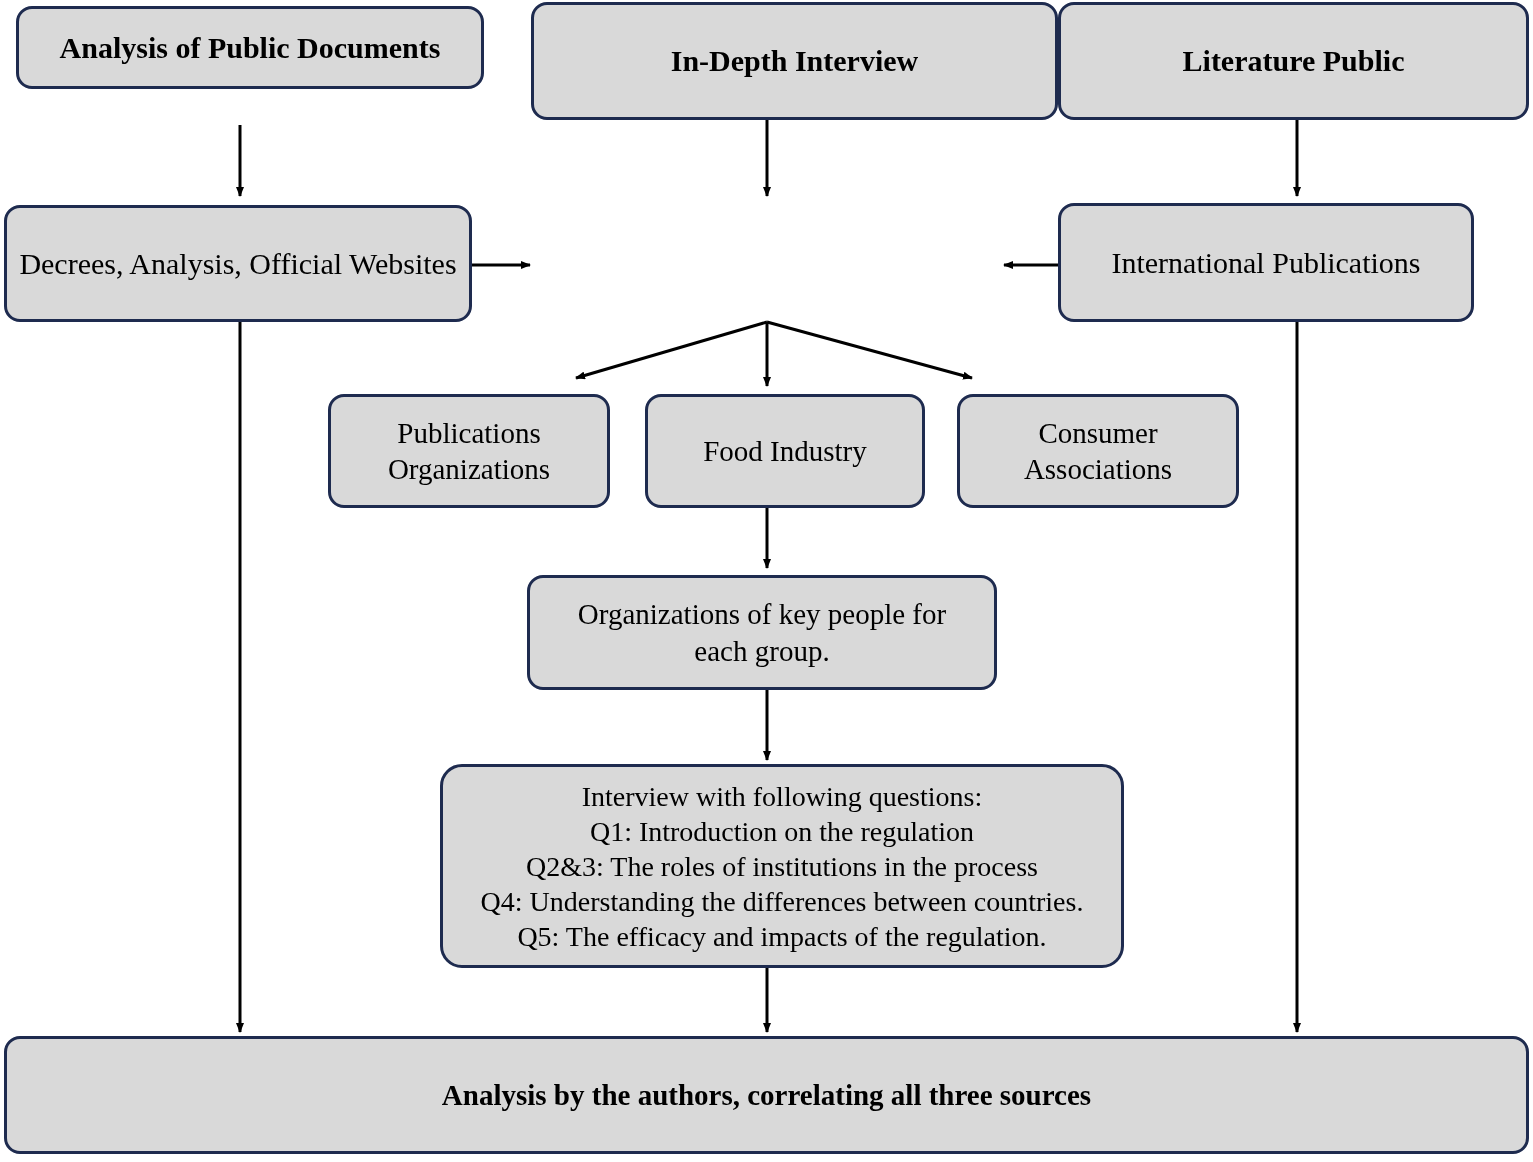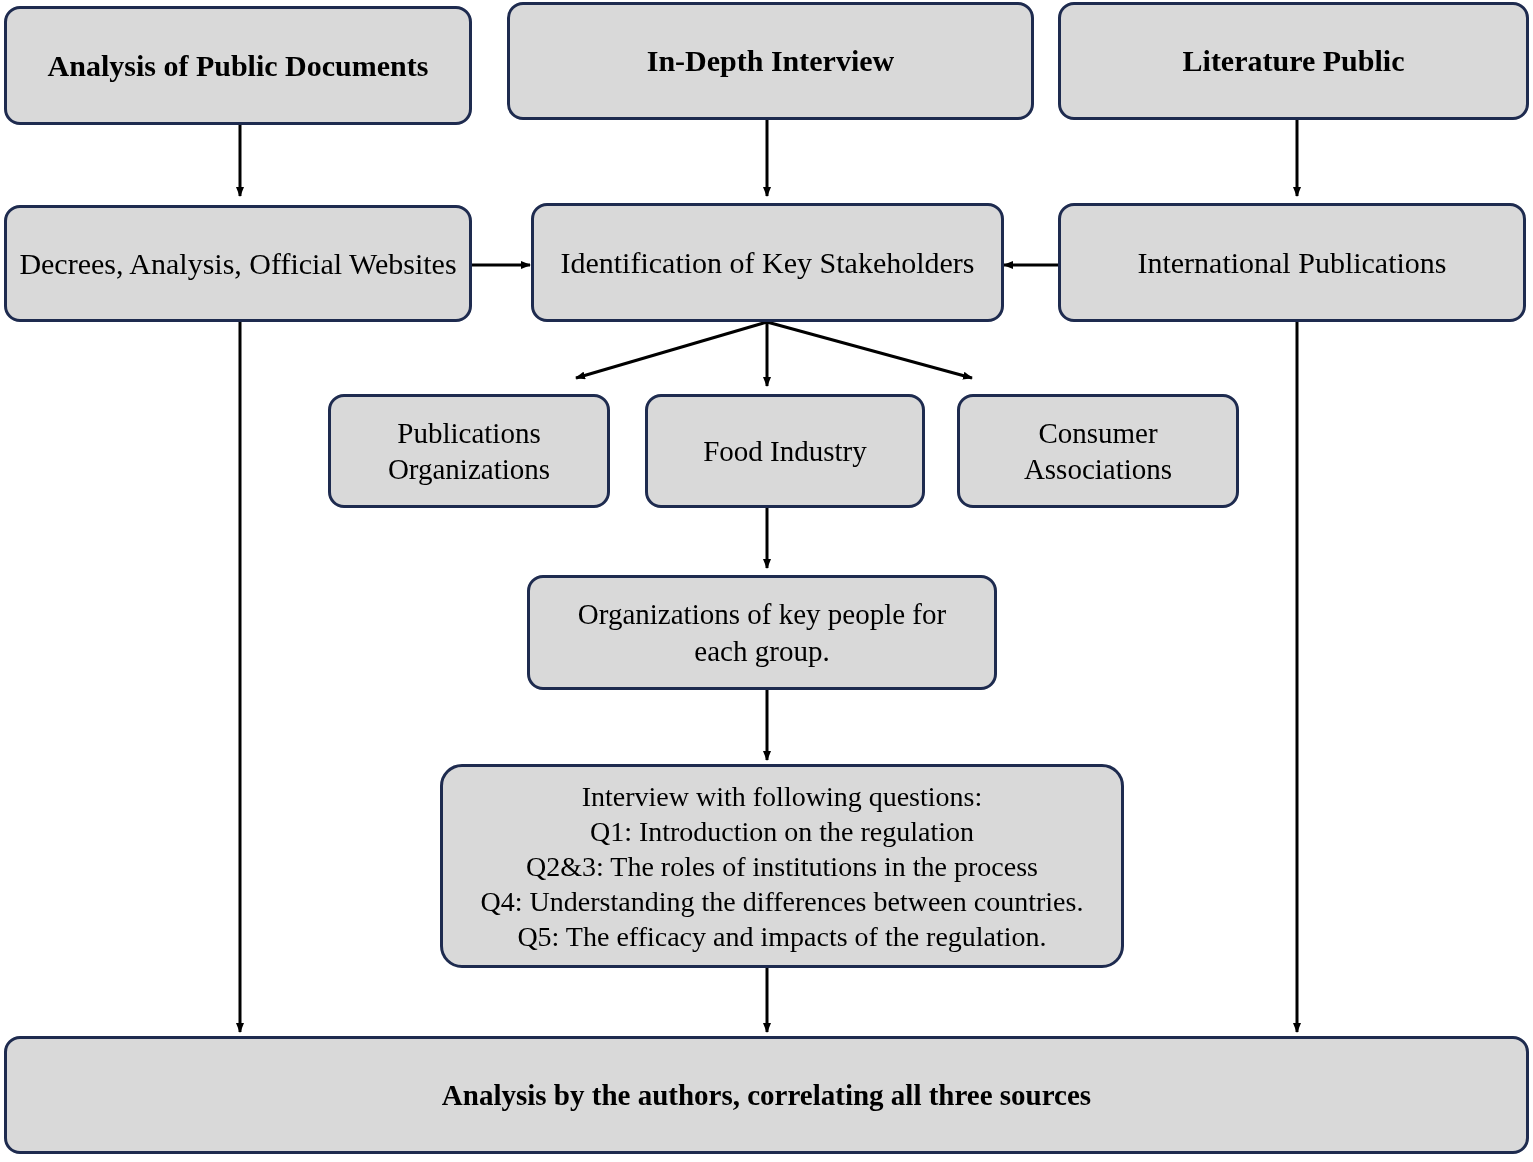--- a/index.html
+++ b/index.html
@@ -82,41 +82,38 @@
 
     <line x1="767" y1="690" x2="767" y2="760" stroke="#000000" stroke-width="3" marker-end="url(#arrowhead)"></line>
 
     <line x1="240" y1="322" x2="240" y2="1032" stroke="#000000" stroke-width="3" marker-end="url(#arrowhead)"></line>
 
     <line x1="767" y1="968" x2="767" y2="1032" stroke="#000000" stroke-width="3" marker-end="url(#arrowhead)"></line>
 
     <line x1="1297" y1="322" x2="1297" y2="1032" stroke="#000000" stroke-width="3" marker-end="url(#arrowhead)"></line>
   </svg>
 
-  <div class="node-box bold s30" style="left:4px; top:6px; width:468px; height:119px;">
+  <div class="node-box bold s30" style="left:16px; top:6px; width:468px; height:83px;">
     <span class="node-text">Analysis of Public Documents</span>
   </div>
 
-  <div class="node-box bold s30" style="left:507px; top:2px; width:527px; height:118px;">
+  <div class="node-box bold s30" style="left:531px; top:2px; width:527px; height:118px;">
     <span class="node-text">In-Depth Interview</span>
   </div>
 
   <div class="node-box bold s30" style="left:1058px; top:2px; width:471px; height:118px;">
     <span class="node-text">Literature Public</span>
   </div>
 
   <div class="node-box s30" style="left:4px; top:205px; width:468px; height:117px;">
     <span class="node-text">Decrees, Analysis, Official Websites</span>
   </div>
 
-  <div class="node-box s30" style="left:531px; top:203px; width:473px; height:119px;">
-    <span class="node-text">Identification of Key Stakeholders</span>
-  </div>
 
-  <div class="node-box s30" style="left:1058px; top:203px; width:468px; height:119px;font-family:Liberation Serif, serif;">
+  <div class="node-box s30" style="left:1058px; top:203px; width:416px; height:119px;font-family:Liberation Serif, serif;">
     <span class="node-text">International Publications</span>
   </div>
 
   <div class="node-box s29" style="left:328px; top:394px; width:282px; height:114px;">
     <span class="node-text">Publications
 Organizations</span>
   </div>
 
   <div class="node-box s29" style="left:645px; top:394px; width:280px; height:114px;">
     <span class="node-text">Food Industry</span>

